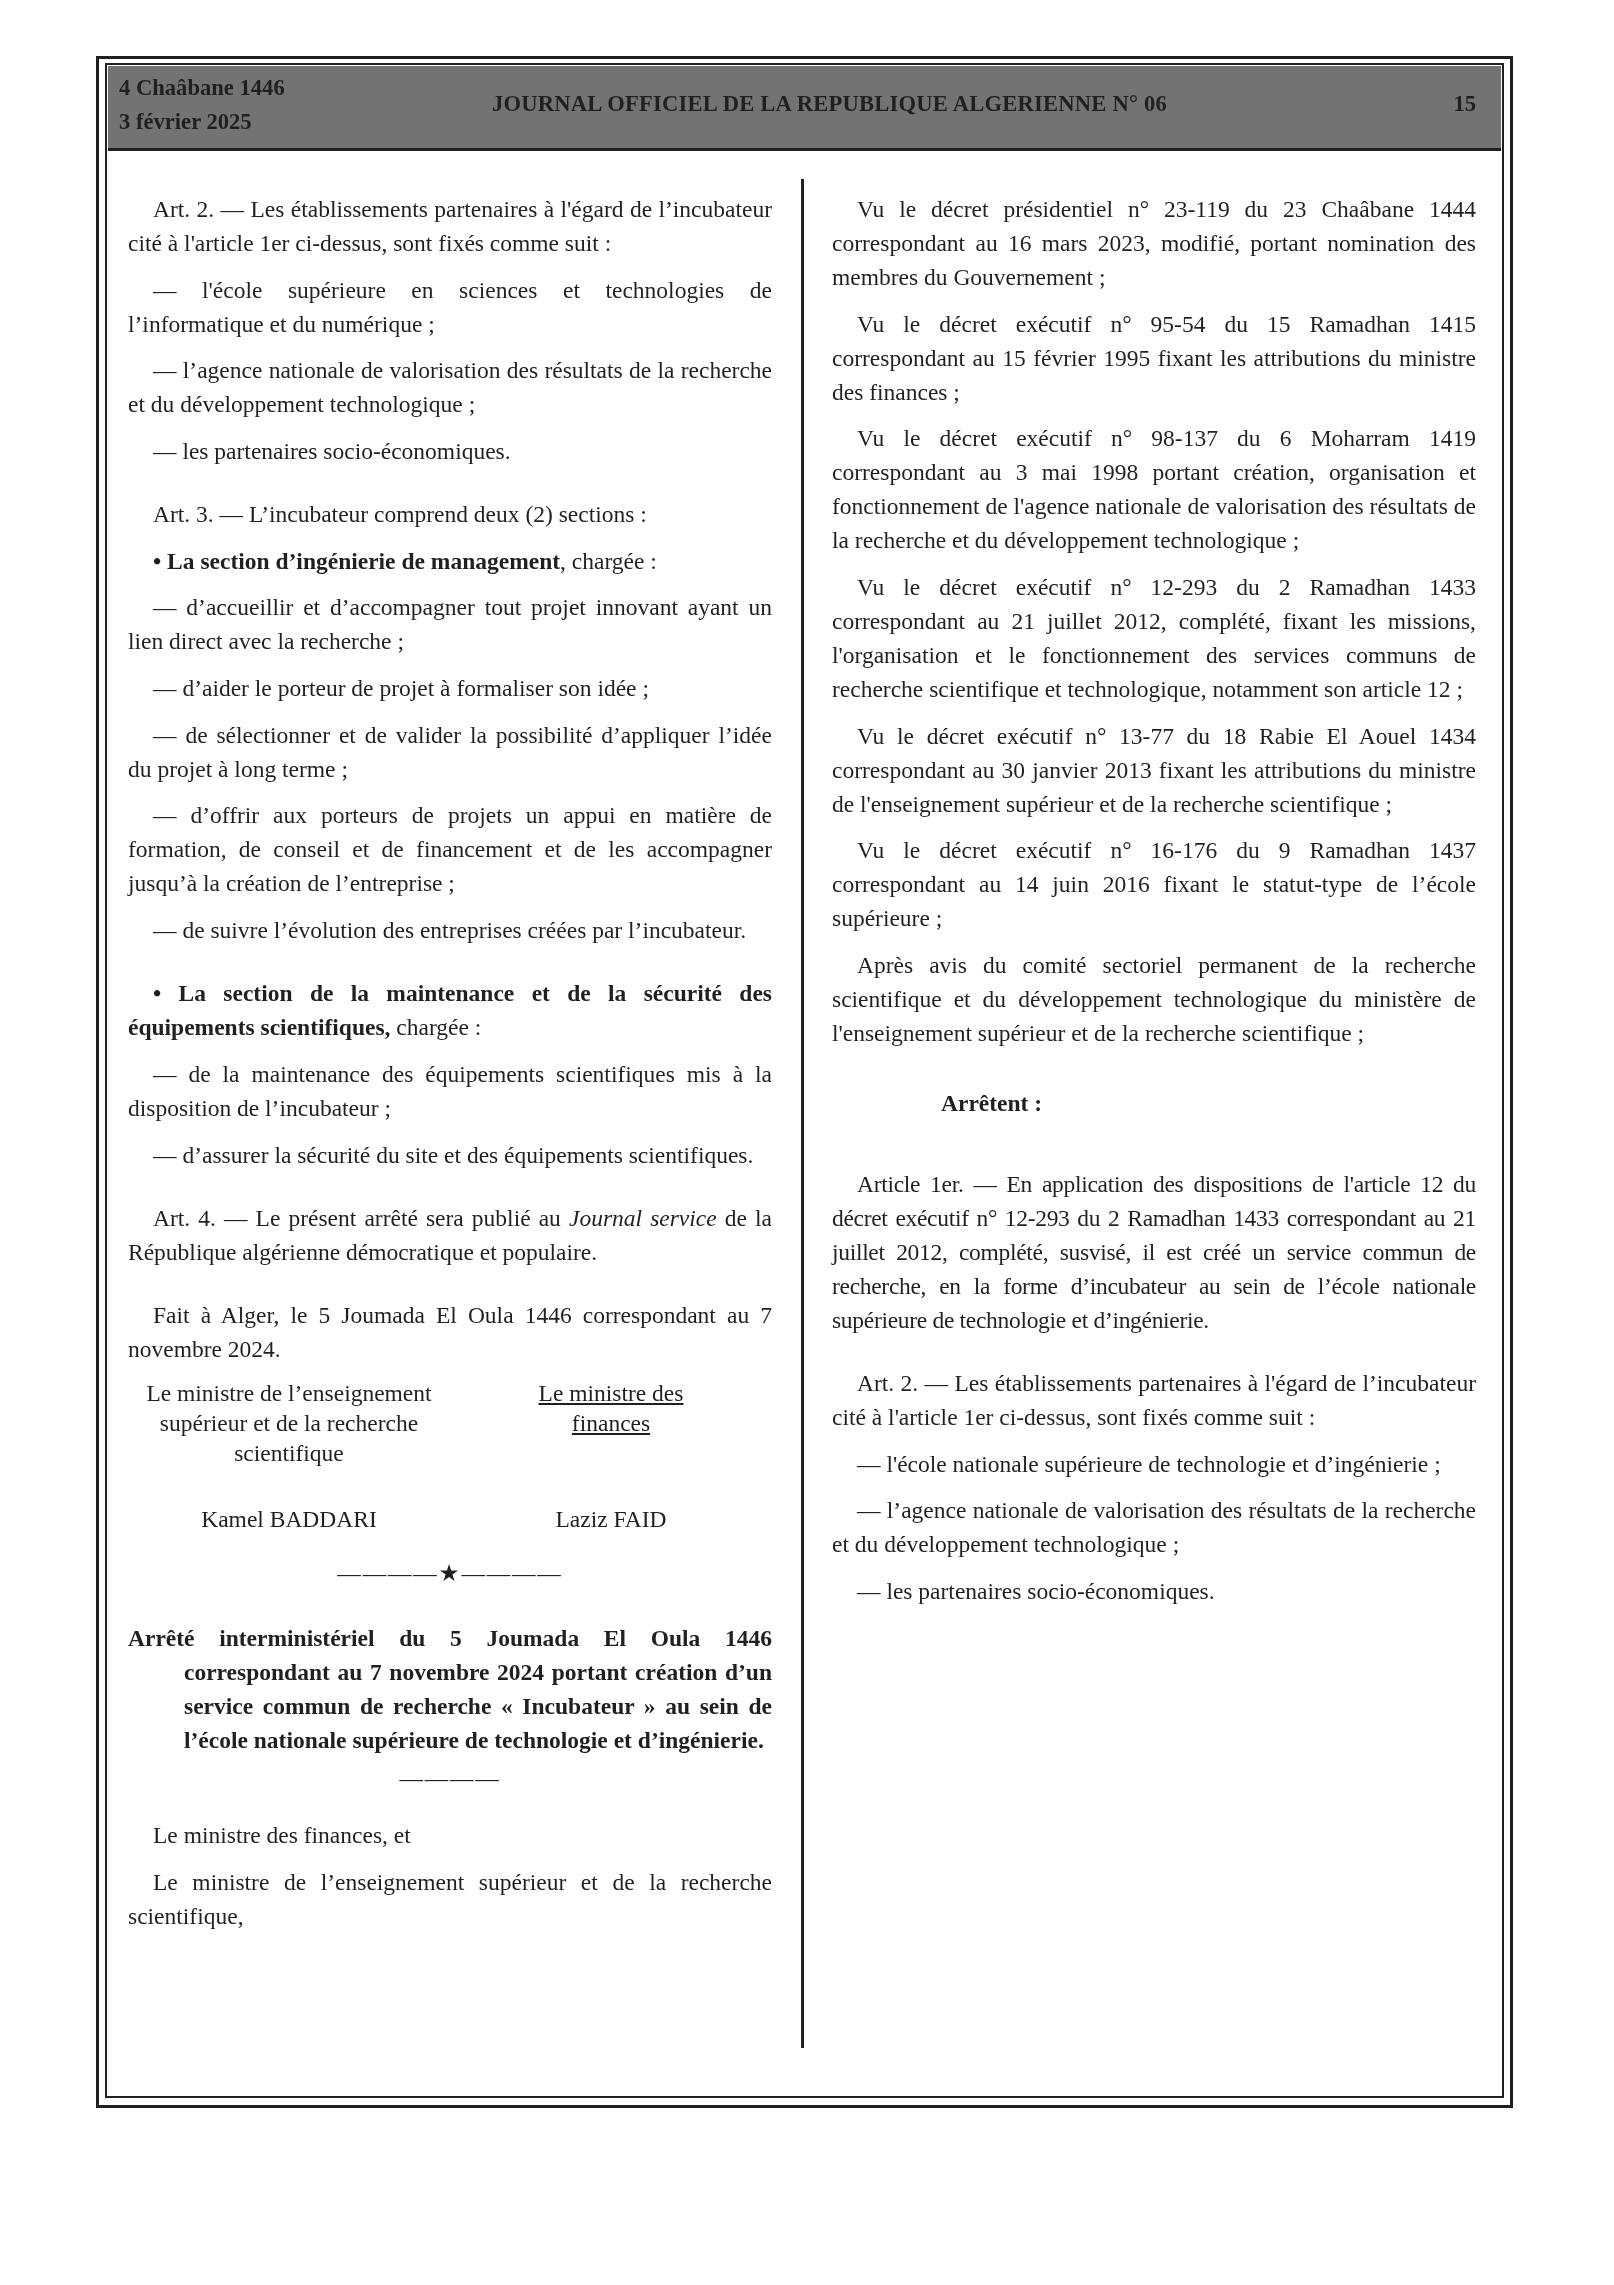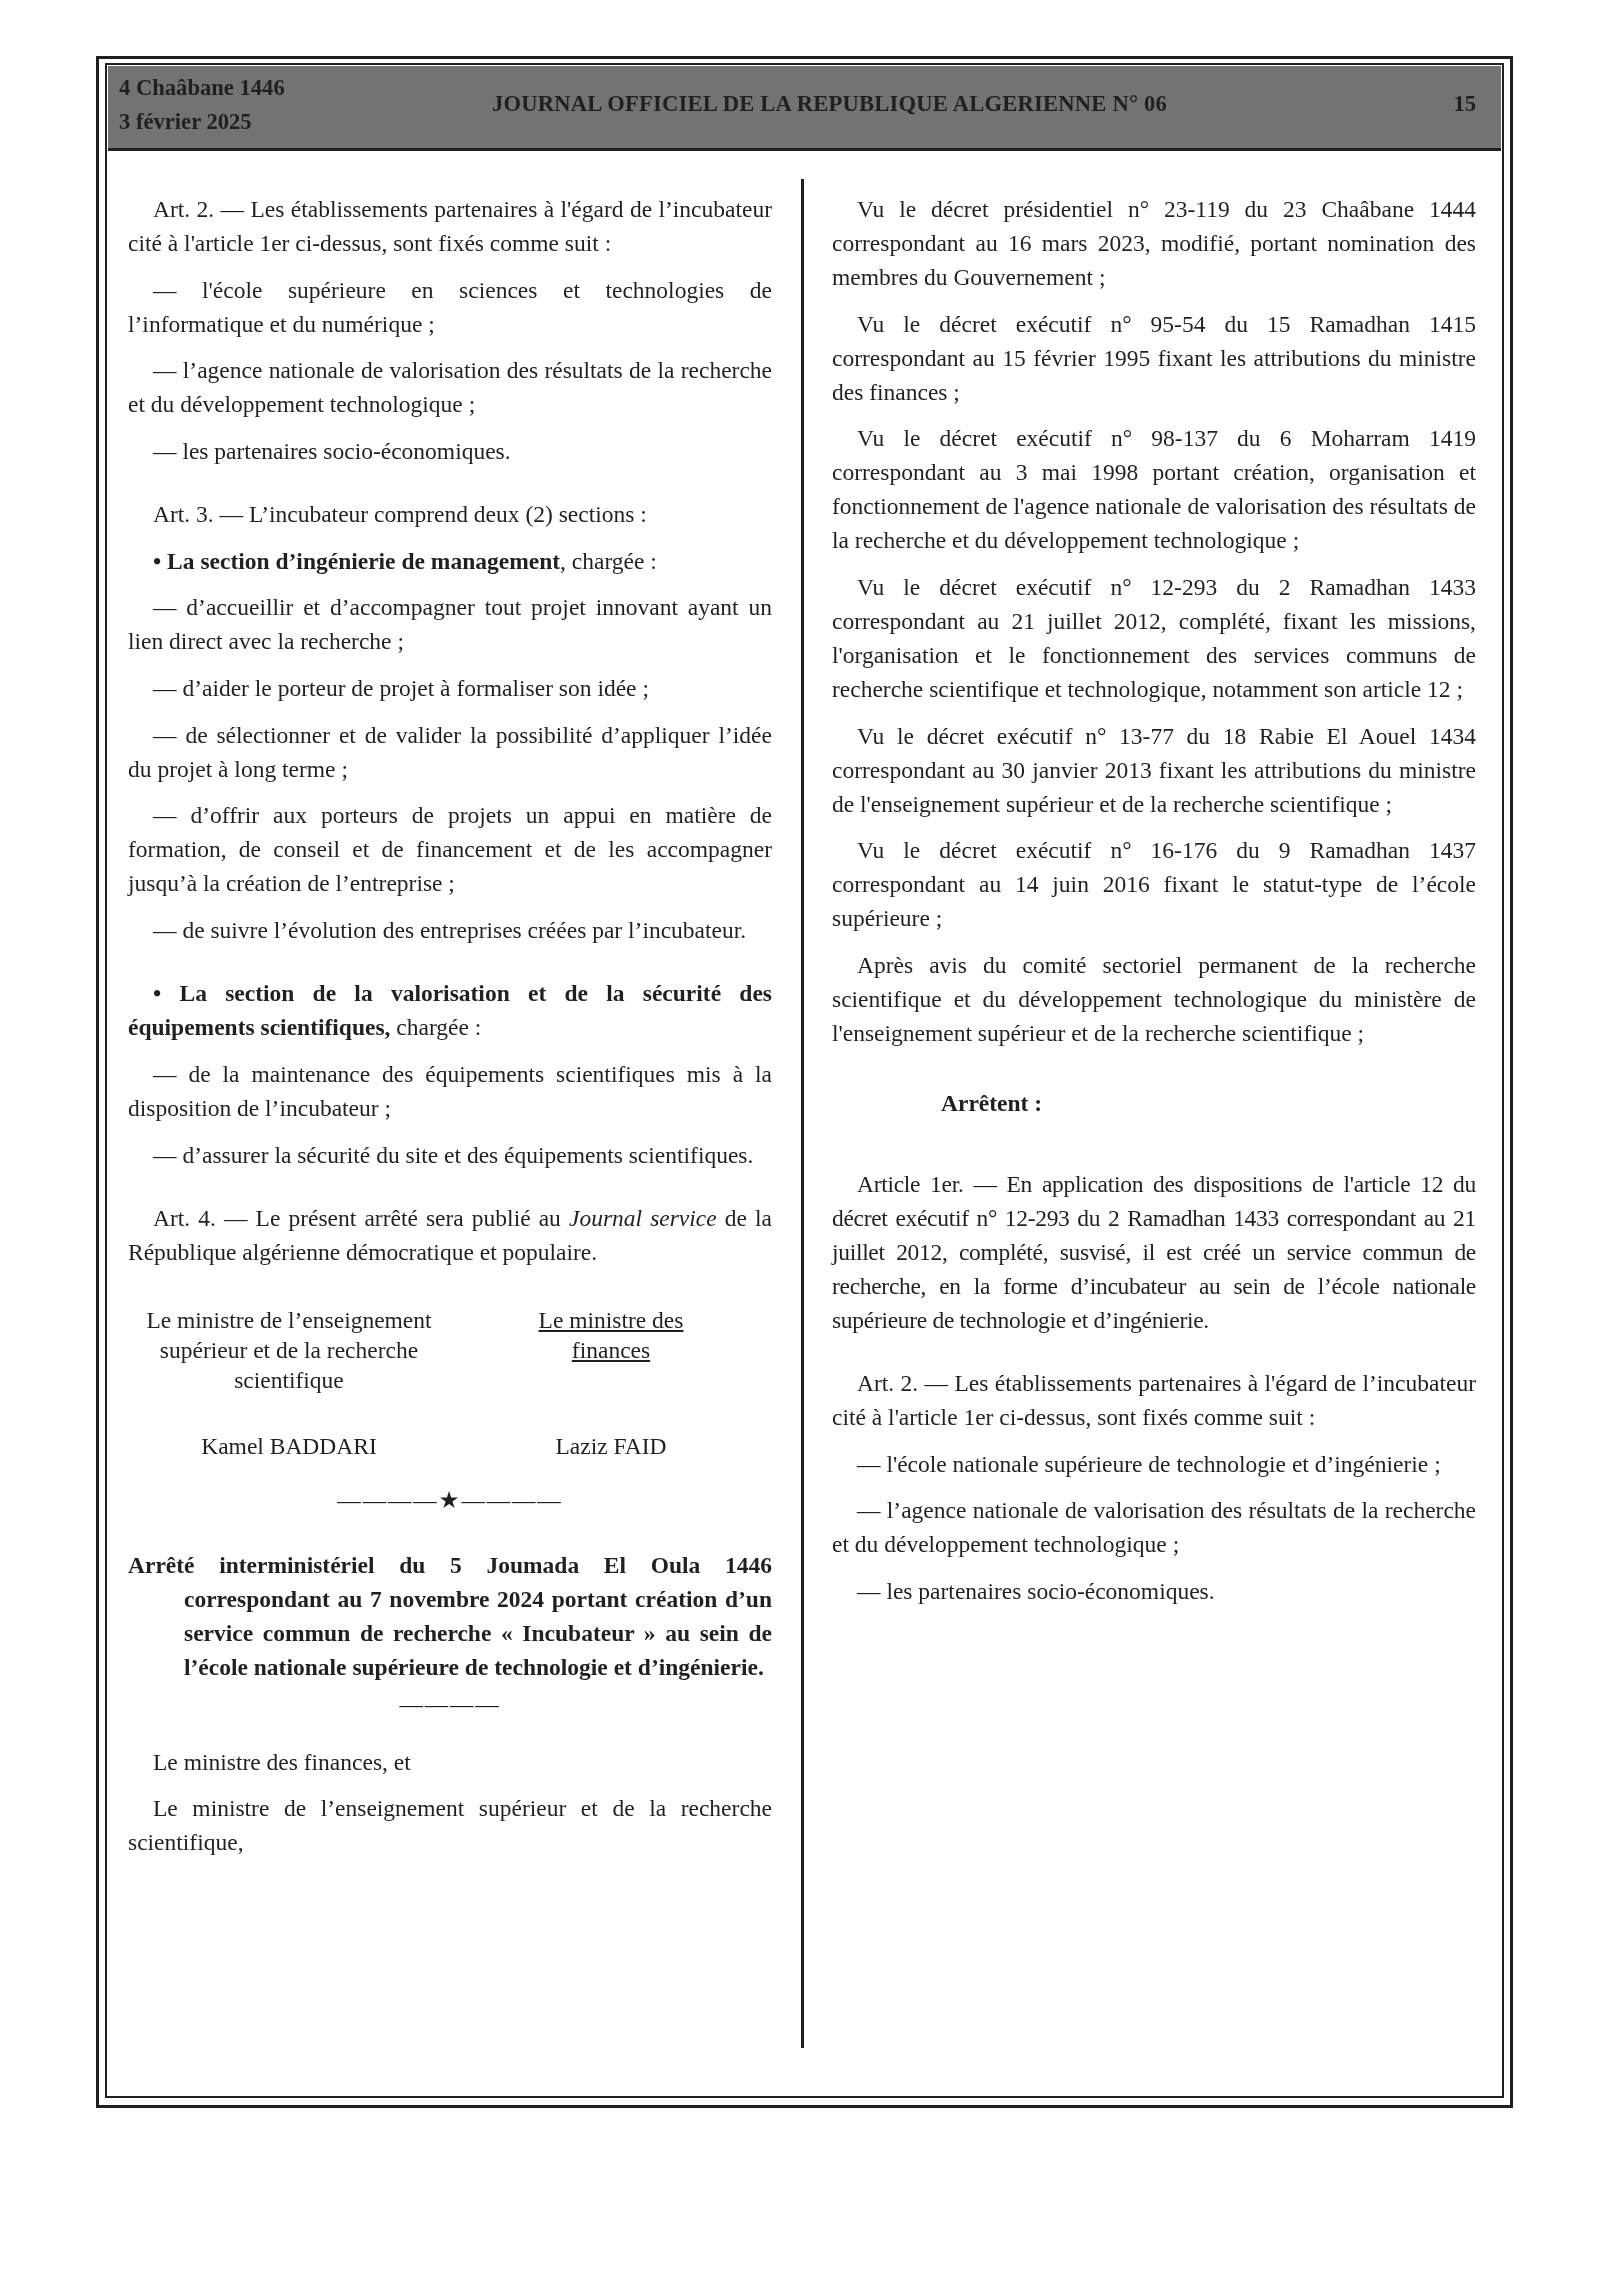--- a/index.html
+++ b/index.html
@@ -52,26 +52,27 @@
   <p class="p">— les partenaires socio-économiques.</p>
   <div class="gap"></div>
   <p class="p">Art. 3. — L’incubateur comprend deux (2) sections :</p>
   <p class="p bold-lead"><b>• La section d’ingénierie de management</b><span>, chargée :</span></p>
   <p class="p">— d’accueillir et d’accompagner tout projet innovant ayant un lien direct avec la recherche ;</p>
   <p class="p">— d’aider le porteur de projet à formaliser son idée ;</p>
   <p class="p">— de sélectionner et de valider la possibilité d’appliquer l’idée du projet à long terme ;</p>
   <p class="p">— d’offrir aux porteurs de projets un appui en matière de formation, de conseil et de financement et de les accompagner jusqu’à la création de l’entreprise ;</p>
   <p class="p">— de suivre l’évolution des entreprises créées par l’incubateur.</p>
   <div class="gap"></div>
-  <p class="p bold-lead"><b>• La section de la valorisation et de la sécurité des équipements scientifiques,</b><span> chargée :</span></p>
+  <p class="p bold-lead"><b>• La section de la maintenance et de la sécurité des équipements scientifiques,</b><span> chargée :</span></p>
   <p class="p">— de la maintenance des équipements scientifiques mis à la disposition de l’incubateur ;</p>
   <p class="p">— d’assurer la sécurité du site et des équipements scientifiques.</p>
   <div class="gap"></div>
   <p class="p"><span>Art. 4. — Le présent arrêté sera publié au </span><i>Journal service</i><span> de la République algérienne démocratique et populaire.</span></p>
   <div class="gap"></div>
+  <p class="p">Fait à Alger, le 5 Joumada El Oula 1446 correspondant au 7 novembre 2024.</p>
 
   <div class="sig-table">
     <div class="sig-col">Le ministre de l’enseignement supérieur et de la recherche scientifique</div>
     <div class="sig-col" style="padding: 0 81px; box-sizing: border-box; text-decoration: underline;">Le ministre des finances</div>
   </div>
   <div class="sig-names">
     <div>Kamel BADDARI</div>
     <div>Laziz FAID</div>
   </div>
 

